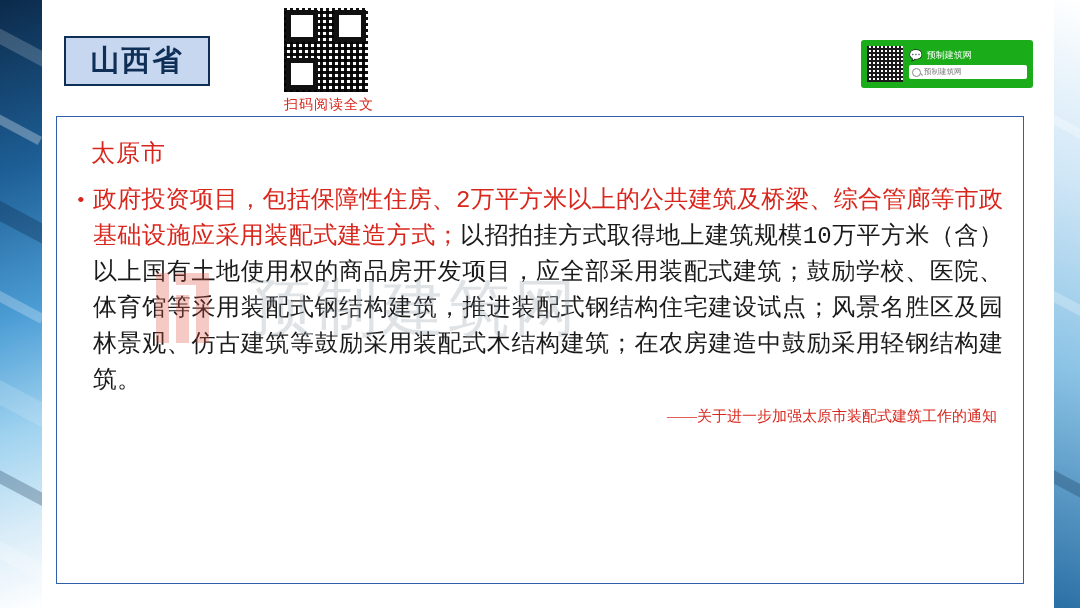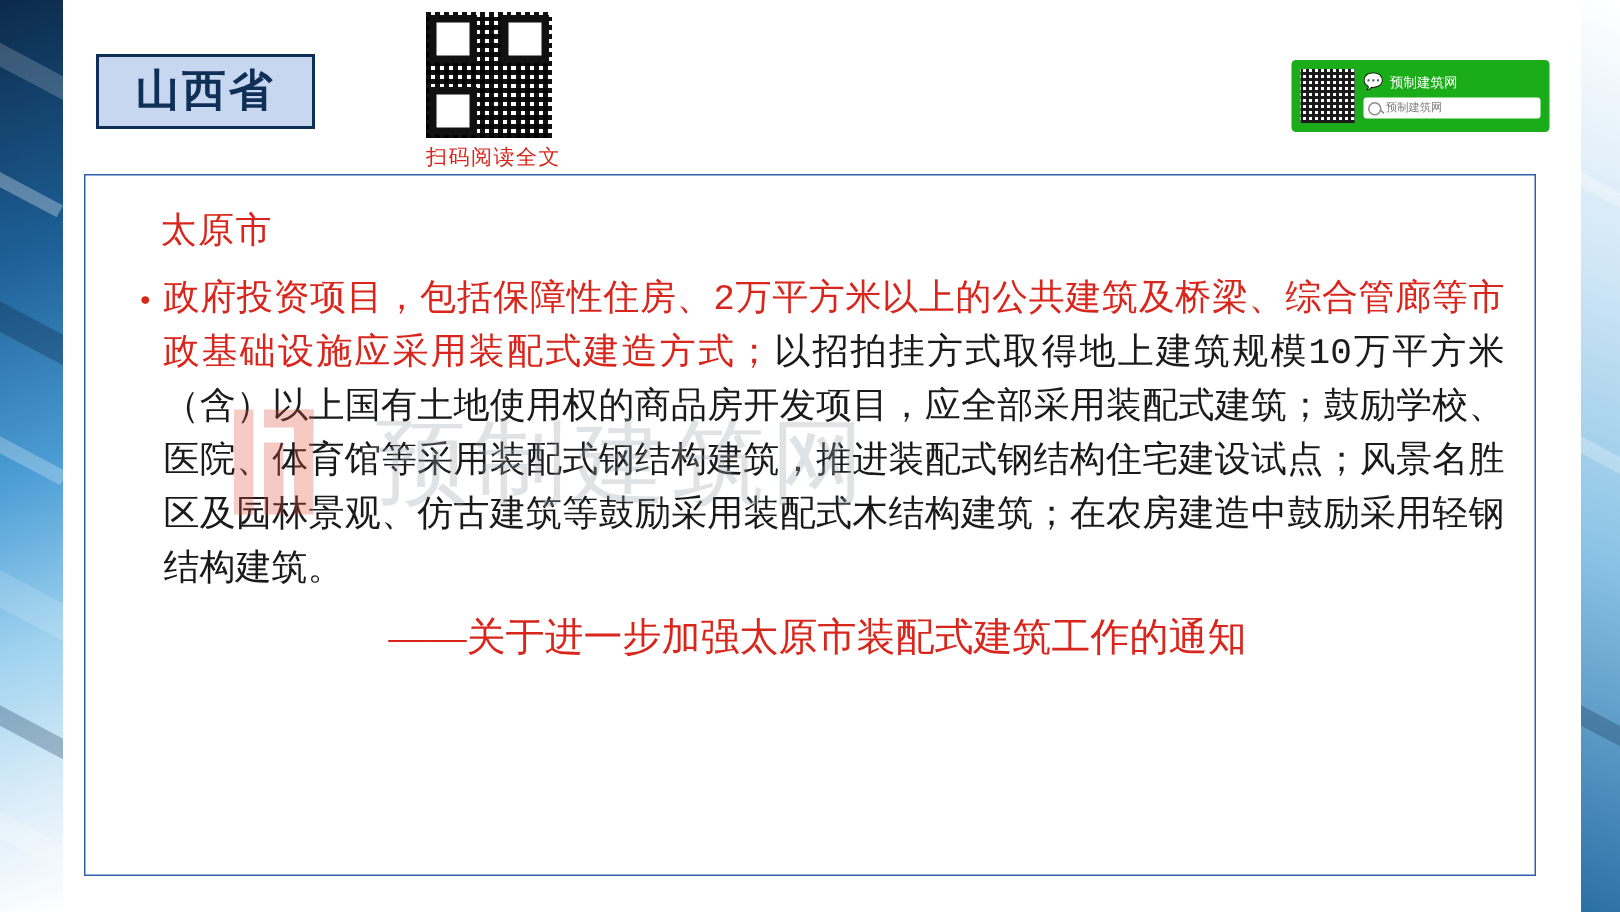--- a/index.html
+++ b/index.html
@@ -191,21 +191,21 @@
   
   .content-box {
     position: absolute;
     left: 56px;
     top: 116px;
     width: 968px;
     height: 468px;
     border: 1px solid #2f5fa8;
     background: transparent;
     box-sizing: border-box;
-    padding: 16px 20px 0 36px;
+    padding: 16px 20px 0 20px;
   }
   .city-title {
     font-size: 24px;
     color: #d9261c;
     font-family: "Liberation Serif", serif;
     margin: 4px 0 14px 14px;
     letter-spacing: 1px;
   }
   .bullet-row {
     display: flex;
@@ -226,22 +226,22 @@
     text-align: justify;
     text-justify: inter-ideograph;
     color: #1a1a1a;
     font-family: Liberation Mono, monospace;
   }
   .para .hl {
     color: #d9261c;
   }
   .attribution {
     margin-top: 8px;
-    text-align: center;
-    font-size: 26px;
+    text-align: right;
+    font-size: 15px;
     color: #d9261c;
     font-family: "Liberation Serif", serif;
     padding-right: 6px;
   }
 
   
   .watermark {
     position: absolute;
     left: 150px;
     top: 248px;

